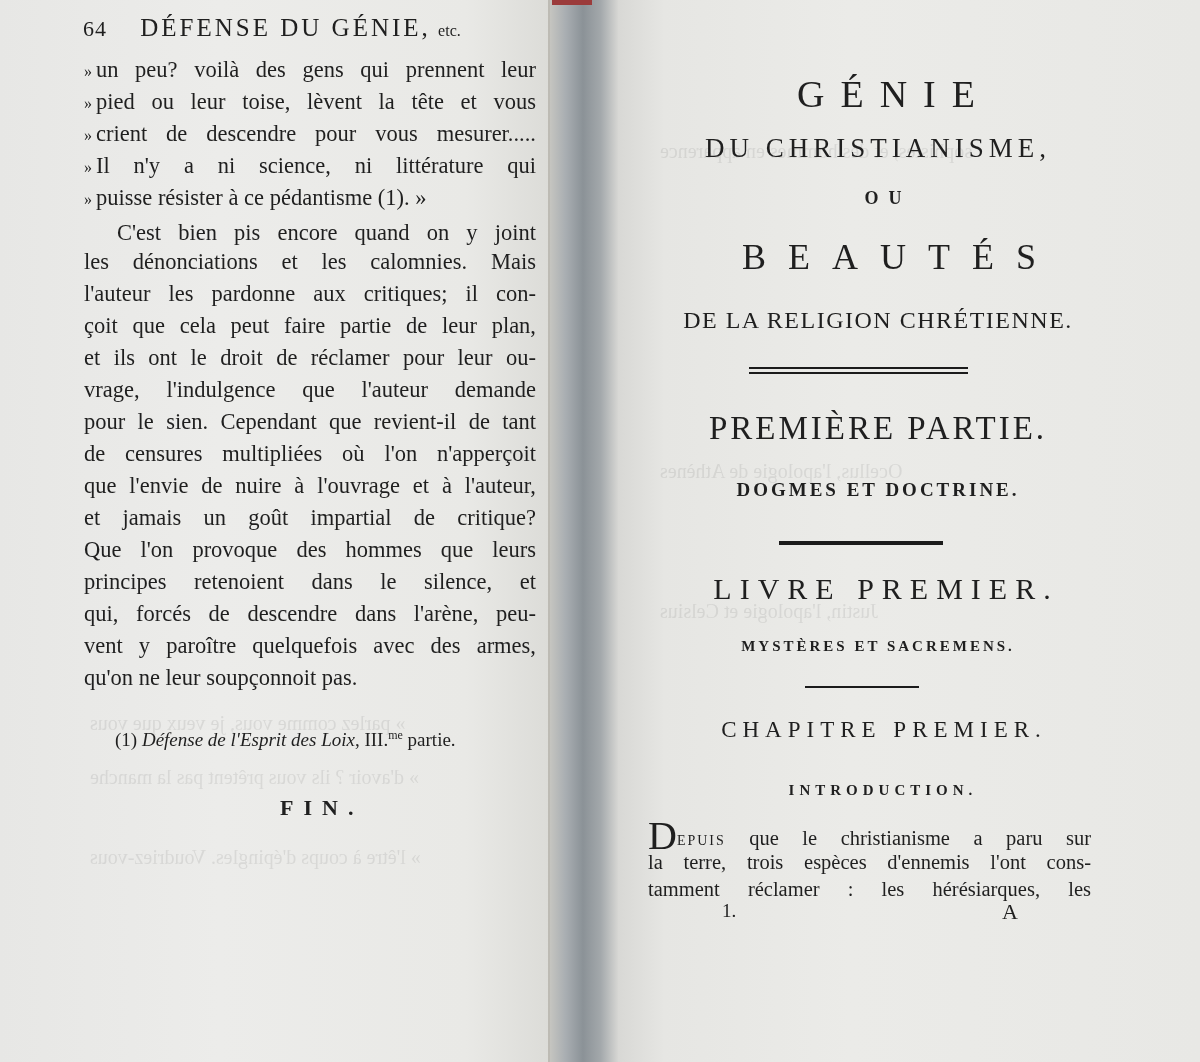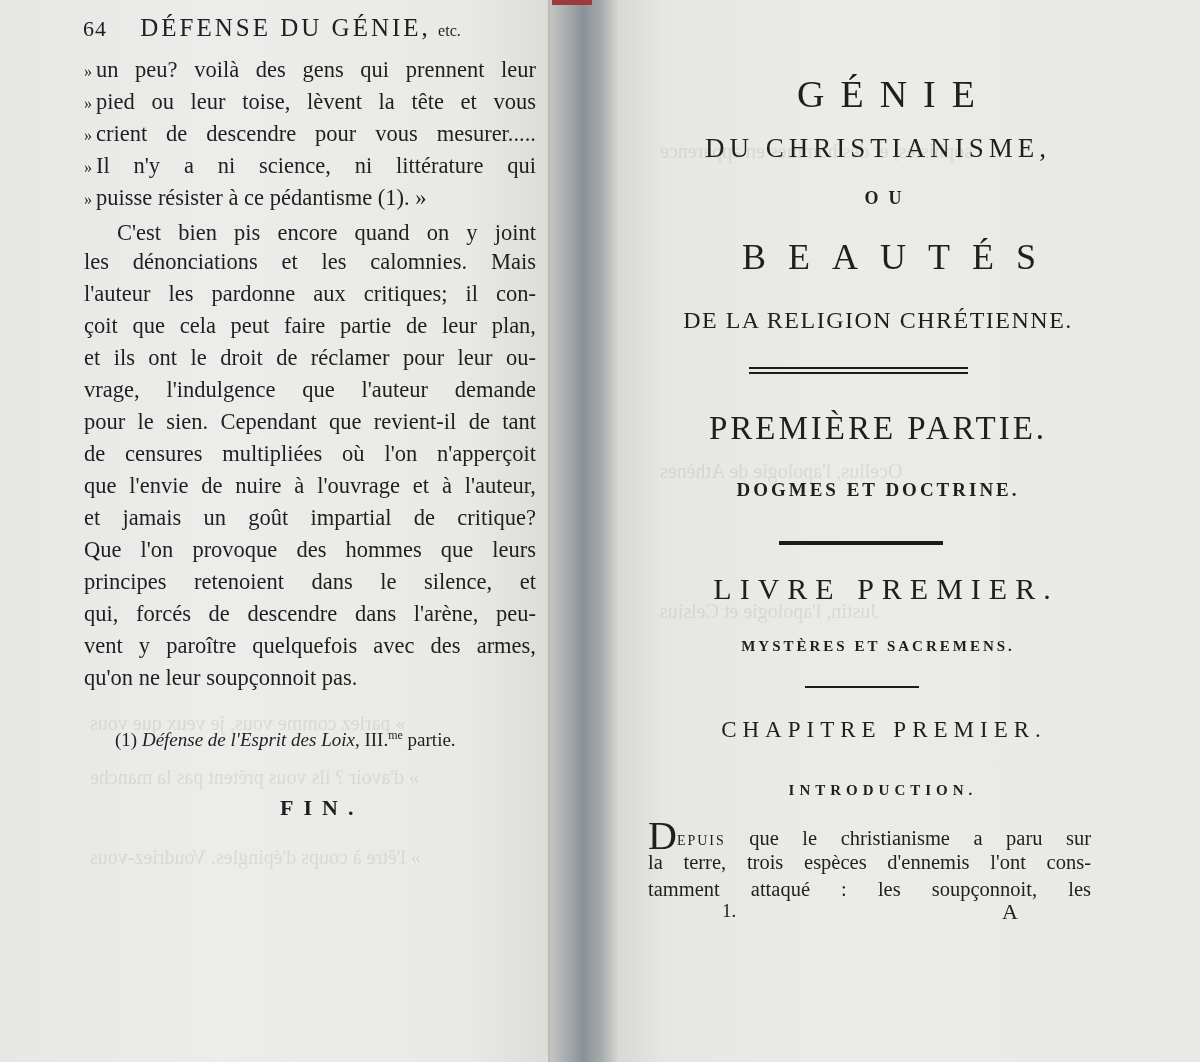--- a/index.html
+++ b/index.html
@@ -159,16 +159,16 @@
 <div class="center-line t-livre">LIVRE PREMIER.</div>
 <div class="center-line t-mysteres">MYSTÈRES ET SACREMENS.</div>
 
 <div class="rule rule-thin"></div>
 
 <div class="center-line t-chapitre">CHAPITRE PREMIER.</div>
 <div class="center-line t-intro">INTRODUCTION.</div>
 
 <div class="body-right" style="top:822px;"><span class="dropcap">D</span><span class="smallcaps">EPUIS</span><span> que le christianisme a paru sur</span></div>
 <div class="body-right" style="top:849px;">la terre, trois espèces d'ennemis l'ont cons-</div>
-<div class="body-right" style="top:876px;">tamment attaqué : les soupçonnoit, les</div>
+<div class="body-right" style="top:876px;">tamment réclamer : les hérésiarques, les</div>
 
 <div class="signature-num">1.</div>
 <div class="signature-letter">A</div>
 
 </body></html>

